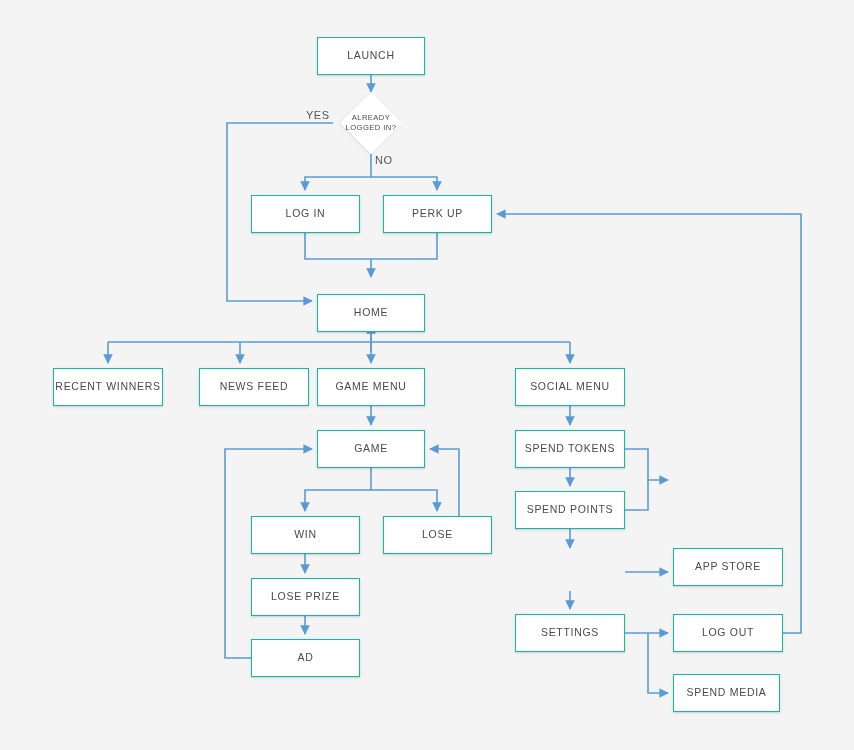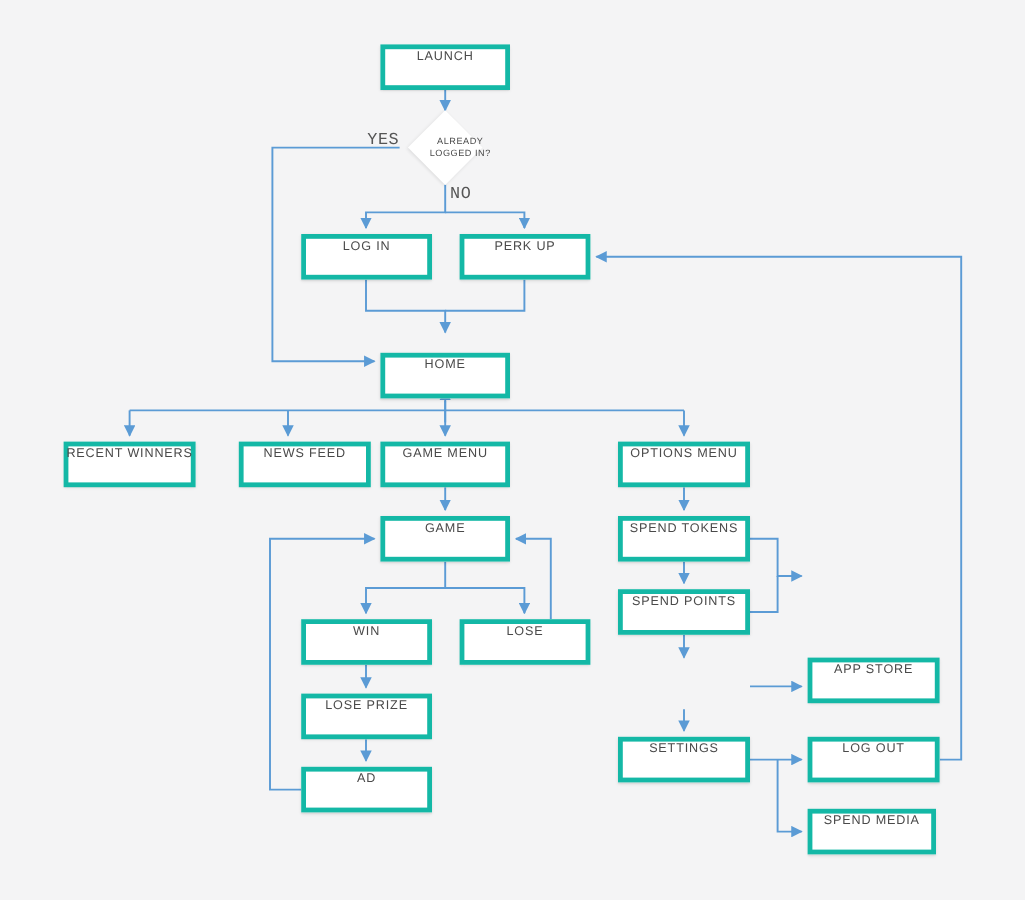--- a/index.html
+++ b/index.html
@@ -24,23 +24,24 @@
     position: absolute;
     left: 0;
     top: 0;
     width: 854px;
     height: 750px;
     pointer-events: none;
   }
   .node {
     position: absolute;
     background: #ffffff;
-    border: 4px solid #14b8a6;
+    border: 1px solid #14b8a6;
     box-shadow: 0 1px 3px rgba(0,0,0,0.10), 0 1px 1px rgba(0,0,0,0.05);
     display: flex;
+    align-items: center;
     justify-content: center;
     box-sizing: border-box;
     z-index: 2;
   }
   .node .lbl {
     font-size: 10.5px;
     letter-spacing: 0.7px;
     color: #4a4a4a;
     text-align: center;
     line-height: 1.25;
@@ -67,25 +68,25 @@
     z-index: 3;
     font-size: 7.6px;
     letter-spacing: 0.45px;
     color: #4a4a4a;
     text-align: center;
     line-height: 1.35;
     white-space: pre-line;
   }
   .edge-label {
     position: absolute;
-    font-size: 14px;
+    font-size: 11px;
     letter-spacing: 0.5px;
     color: #555;
     z-index: 3;
-    font-family: Liberation Mono, monospace;
+    font-family: Liberation Sans, sans-serif;
     white-space: nowrap;
   }
 </style>
 </head>
 <body>
 
 <div id="canvas">
 
   <svg id="edges" viewBox="0 0 854 750" xmlns="http://www.w3.org/2000/svg">
     <defs>
@@ -139,21 +140,21 @@
       <path d="M 648 633 L 648 693 L 668 693" marker-end="url(#ah)"></path>
 
       <path d="M 783 633 L 801 633 L 801 214 L 497 214" marker-end="url(#ah)"></path>
     </g>
   </svg>
 
   <div class="node" style="left:317px;top:37px;width:108px;height:38px;">
     <span class="lbl">LAUNCH</span>
   </div>
 
-  <div class="decision" style="left:333px;top:92px;width:76px;height:62px;justify-content:flex-end;">
+  <div class="decision" style="left:333px;top:92px;width:76px;height:62px;">
     <span class="dia" style="width:44px;height:44px;"></span>
     <span class="dlbl">ALREADY
 LOGGED IN?</span>
   </div>
 
   <div class="node" style="left:251px;top:195px;width:109px;height:38px;">
     <span class="lbl">LOG IN</span>
   </div>
 
   <div class="node" style="left:383px;top:195px;width:109px;height:38px;">
@@ -170,21 +171,21 @@
 
   <div class="node" style="left:199px;top:368px;width:110px;height:38px;">
     <span class="lbl">NEWS FEED</span>
   </div>
 
   <div class="node" style="left:317px;top:368px;width:108px;height:38px;">
     <span class="lbl">GAME MENU</span>
   </div>
 
   <div class="node" style="left:515px;top:368px;width:110px;height:38px;">
-    <span class="lbl">OPTIONS MENU</span>
+    <span class="lbl">SOCIAL MENU</span>
   </div>
 
   <div class="node" style="left:317px;top:430px;width:108px;height:38px;">
     <span class="lbl">GAME</span>
   </div>
 
   <div class="node" style="left:515px;top:430px;width:110px;height:38px;">
     <span class="lbl">SPEND TOKENS</span>
   </div>
 

